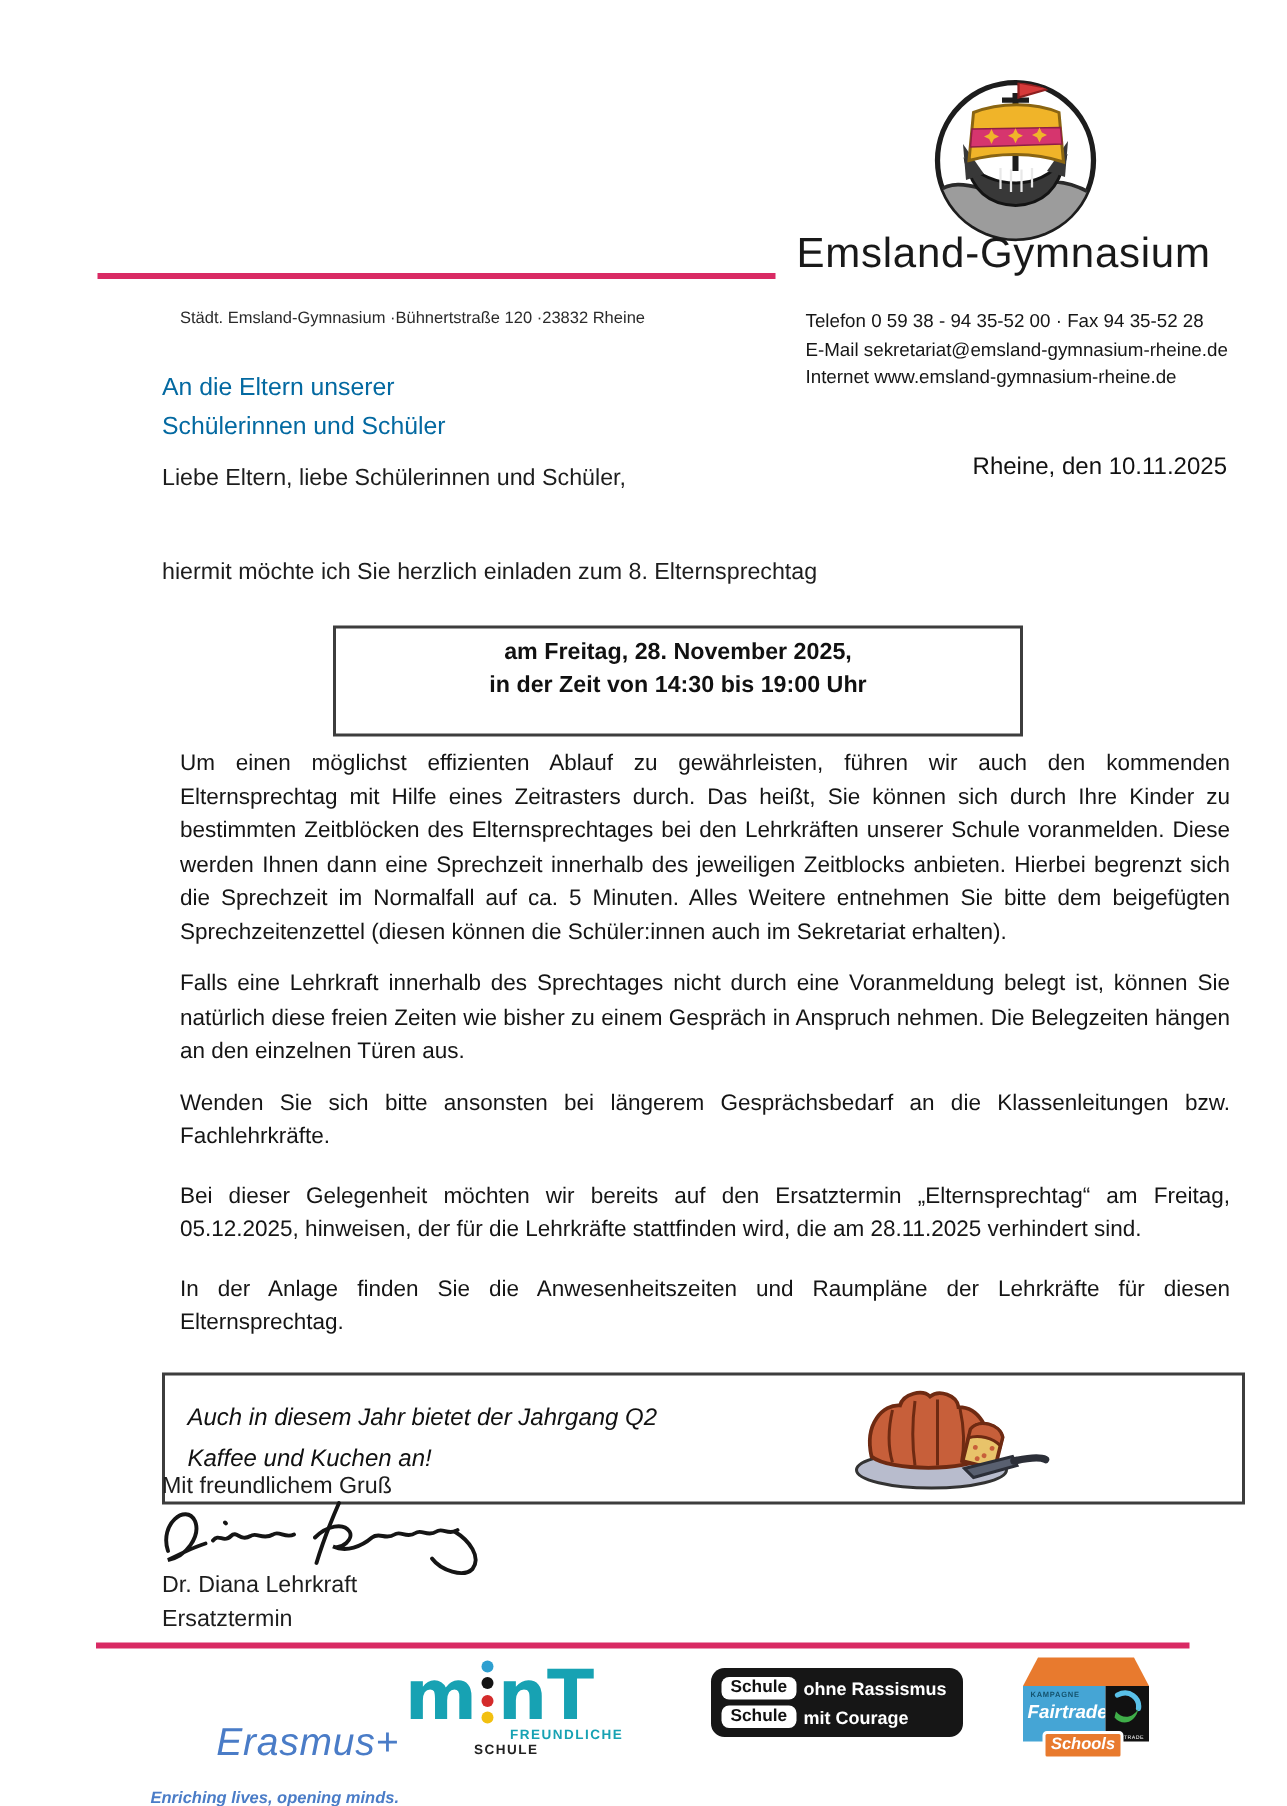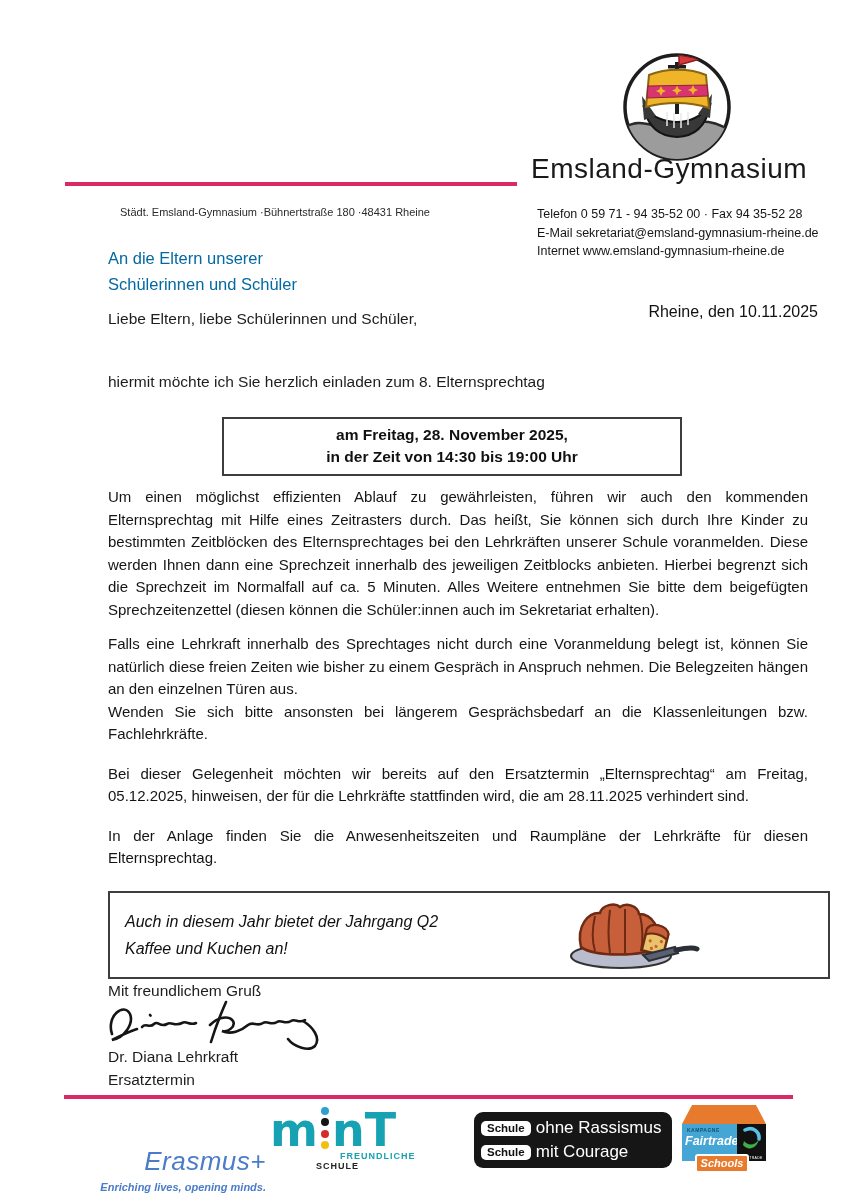--- a/index.html
+++ b/index.html
@@ -15,56 +15,56 @@
   .rule-bottom{left:64px;top:1095px;width:729px;}
   .sender-line{position:absolute;left:120px;top:206px;font-size:11px;color:#2a2a2a;}
   .contact{position:absolute;left:537px;top:205px;font-size:12.5px;line-height:18.5px;color:#161616;}
   .recipient{position:absolute;left:108px;top:245px;font-size:16.5px;line-height:26px;color:#0369a1;}
   .dateline{position:absolute;right:40px;top:303px;font-size:16px;color:#111;}
   
   .salutation{position:absolute;left:108px;top:310px;font-size:15.5px;}
   .intro{position:absolute;left:108px;top:373px;font-size:15.5px;}
   .event-box{
     position:absolute;left:222px;top:417px;width:456px;border:2px solid #3d3d3d;
-    padding:5px 0 6px 0;text-align:center;font-weight:bold;font-size:15.5px;line-height:22px;color:#111;
+    padding:5px 0 21px 0;text-align:center;font-weight:bold;font-size:15.5px;line-height:22px;color:#111;
   }
   .body-flow{position:absolute;left:108px;top:486px;width:722px;}
-  .body-flow p{margin:0;width:700px;font-size:15px;line-height:22.5px;text-align:justify;color:#151515;}
+  .body-flow p{margin:12px;width:700px;font-size:15px;line-height:22.5px;text-align:justify;color:#151515;}
   .body-flow p.gap-sm{margin-bottom:12px;}
   .body-flow p.gap-md{margin-bottom:17px;}
   .body-flow p.gap-lg{margin-bottom:21px;}
   .coffee-box{
     position:relative;width:718px;height:84px;border:2px solid #3d3d3d;margin-top:0;
   }
   .coffee-text{position:absolute;left:15px;top:15px;font-style:italic;font-size:16px;line-height:27px;color:#111;}
   .cake{position:absolute;left:455px;top:6px;width:136px;height:72px;}
   
   .closing-greeting{position:absolute;left:108px;top:982px;font-size:15.5px;}
   .signature{position:absolute;left:100px;top:996px;width:242px;height:56px;}
   .signer-name{position:absolute;left:108px;top:1048px;font-size:15.5px;}
   .signer-role{position:absolute;left:108px;top:1071px;font-size:15.5px;}
   
   .erasmus{position:absolute;left:96px;top:1146px;width:170px;text-align:right;color:#4a7cc7;font-style:italic;}
   .erasmus-title{font-size:26px;letter-spacing:.5px;}
-  .erasmus-sub{font-size:11px;margin-top:4px;font-weight:bold;}
+  .erasmus-sub{font-size:11px;margin-top:16px;font-weight:bold;}
   .mint{position:absolute;left:270px;top:1107px;width:160px;}
   .mint-row{display:flex;align-items:flex-end;height:42px;}
   .mint-letter{font-size:46px;line-height:38px;font-weight:bold;color:#17a2b3;font-family:"DejaVu Sans", sans-serif;}
   .mint-dots{display:flex;flex-direction:column;justify-content:space-between;height:42px;margin:0 3px 0 3px;}
   .mint-dots i{width:8px;height:8px;border-radius:50%;display:block;}
   .mint-sub{margin:2px 0 0 42px;font-size:9px;font-weight:bold;letter-spacing:1px;}
   .mint-sub .w1{color:#17a2b3;padding-left:28px;}
   .mint-sub .w2{color:#222;margin-left:4px;}
   .sor{
     position:absolute;left:474px;top:1112px;background:#161616;border-radius:9px;padding:6px 7px;
     display:flex;flex-direction:column;gap:4px;
   }
   .sor-row{display:flex;align-items:center;gap:5px;}
   .sor-pill{background:#fff;border-radius:5px;padding:1px 6px 2px 6px;font-size:11.5px;font-weight:bold;color:#111;}
-  .sor-txt{color:#fff;font-size:17px;font-weight:normal;padding-right:4px;white-space:nowrap;}
+  .sor-txt{color:#fff;font-size:12px;font-weight:bold;padding-right:4px;white-space:nowrap;}
   .fairtrade{position:absolute;left:682px;top:1105px;width:92px;}
   .ft-roof{width:64px;height:0;border-bottom:19px solid #e87a2e;border-left:10px solid transparent;border-right:10px solid transparent;}
   .ft-body{display:flex;width:84px;}
   .ft-blue{width:55px;height:37px;background:#45a5d5;position:relative;}
   .ft-kampagne{position:absolute;left:5px;top:3px;font-size:5px;font-weight:bold;color:#14536e;letter-spacing:.5px;}
   .ft-title{position:absolute;left:3px;top:10px;font-size:12.5px;font-weight:bold;font-style:italic;color:#fff;}
   .ft-black{width:29px;height:37px;background:#111;position:relative;}
   .ft-mark{position:absolute;left:3px;top:2px;}
   .ft-mark-caption{position:absolute;left:0;bottom:1px;width:100%;text-align:center;font-size:3.5px;color:#fff;letter-spacing:.3px;}
   .ft-schools{
@@ -109,24 +109,24 @@
           <path d="M41,36 l1.6,3.4 3.4,1.6 -3.4,1.6 -1.6,3.4 -1.6,-3.4 -3.4,-1.6 3.4,-1.6 Z"></path>
           <path d="M57,35.5 l1.6,3.4 3.4,1.6 -3.4,1.6 -1.6,3.4 -1.6,-3.4 -3.4,-1.6 3.4,-1.6 Z"></path>
           <path d="M73,35 l1.6,3.4 3.4,1.6 -3.4,1.6 -1.6,3.4 -1.6,-3.4 -3.4,-1.6 3.4,-1.6 Z"></path>
         </g>
       </g>
     </svg>
   </div>
 
   <div class="school-name">Emsland-Gymnasium</div>
   <div class="rule rule-top"></div>
-  <div class="sender-line">Städt. Emsland-Gymnasium ·Bühnertstraße 180 ·48431 Rheine</div>
+  <div class="sender-line">Städt. Emsland-Gymnasium ·Bühnertstraße 120 ·23832 Rheine</div>
 
   <div class="contact">
-    <div>Telefon 0 59 71 - 94 35-52 00 · Fax 94 35-52 28</div>
+    <div>Telefon 0 59 38 - 94 35-52 00 · Fax 94 35-52 28</div>
     <div>E-Mail sekretariat@emsland-gymnasium-rheine.de</div>
     <div>Internet www.emsland-gymnasium-rheine.de</div>
   </div>
 
   <div class="recipient">
     <div>An die Eltern unserer</div>
     <div>Schülerinnen und Schüler</div>
   </div>
 
   <div class="dateline">Rheine, den 10.11.2025</div>

